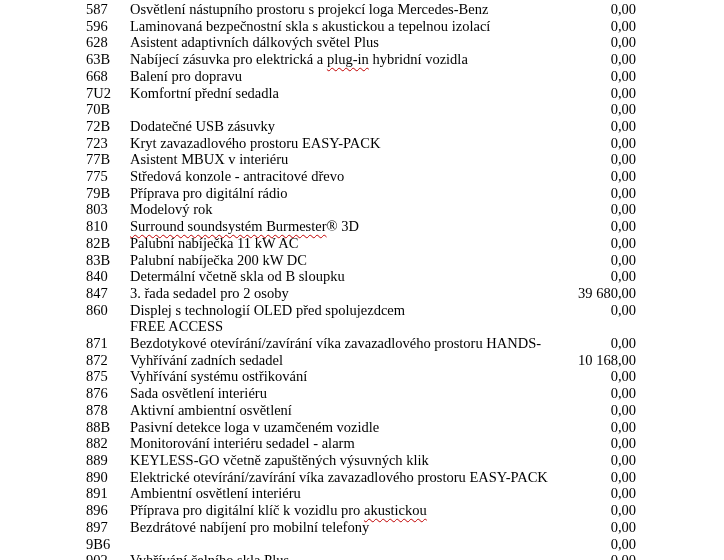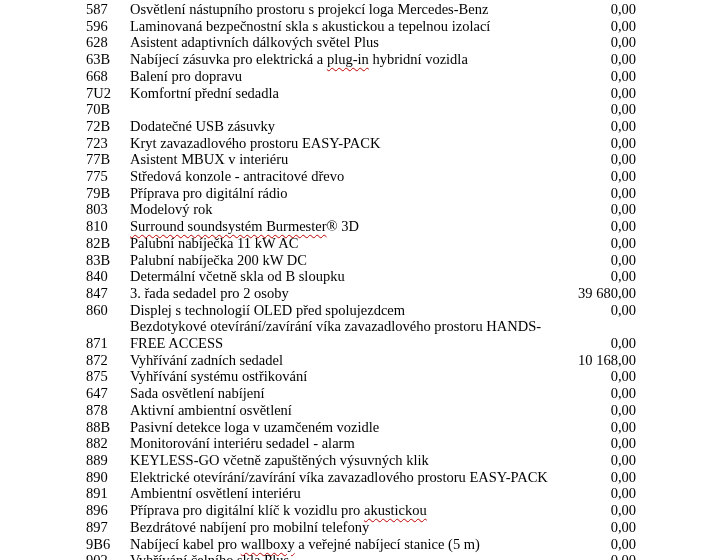--- a/index.html
+++ b/index.html
@@ -186,43 +186,43 @@
       <div class="row">
         <span class="code">860</span>
         <div class="desc">
           <div class="line"><span>Displej s technologií OLED před spolujezdcem</span></div>
         </div>
         <span class="value">0,00</span>
       </div>
       <div class="row">
         <span class="code">871</span>
         <div class="desc">
+          <div class="line"><span>FREE ACCESS</span></div>
           <div class="line"><span>Bezdotykové otevírání/zavírání víka zavazadlového prostoru HANDS-</span></div>
-          <div class="line"><span>FREE ACCESS</span></div>
         </div>
         <span class="value">0,00</span>
       </div>
       <div class="row">
         <span class="code">872</span>
         <div class="desc">
           <div class="line"><span>Vyhřívání zadních sedadel</span></div>
         </div>
         <span class="value">10 168,00</span>
       </div>
       <div class="row">
         <span class="code">875</span>
         <div class="desc">
           <div class="line"><span>Vyhřívání systému ostřikování</span></div>
         </div>
         <span class="value">0,00</span>
       </div>
       <div class="row">
-        <span class="code">647</span>
-        <div class="desc">
-          <div class="line"><span>Sada osvětlení nabíjení</span></div>
+        <span class="code">876</span>
+        <div class="desc">
+          <div class="line"><span>Sada osvětlení interiéru</span></div>
         </div>
         <span class="value">0,00</span>
       </div>
       <div class="row">
         <span class="code">878</span>
         <div class="desc">
           <div class="line"><span>Aktivní ambientní osvětlení</span></div>
         </div>
         <span class="value">0,00</span>
       </div>
@@ -270,23 +270,20 @@
       </div>
       <div class="row">
         <span class="code">897</span>
         <div class="desc">
           <div class="line"><span>Bezdrátové nabíjení pro mobilní telefony</span></div>
         </div>
         <span class="value">0,00</span>
       </div>
       <div class="row">
         <span class="code">9B6</span>
-        <div class="desc">
-          <div class="line"><span>Nabíjecí kabel pro </span><span class="spell">wallboxy</span><span> a veřejné nabíjecí stanice (5 m)</span></div>
-        </div>
         <span class="value">0,00</span>
       </div>
       <div class="row">
         <span class="code">902</span>
         <div class="desc">
           <div class="line"><span>Vyhřívání čelního skla Plus</span></div>
         </div>
         <span class="value">0,00</span>
       </div>
     </div>

